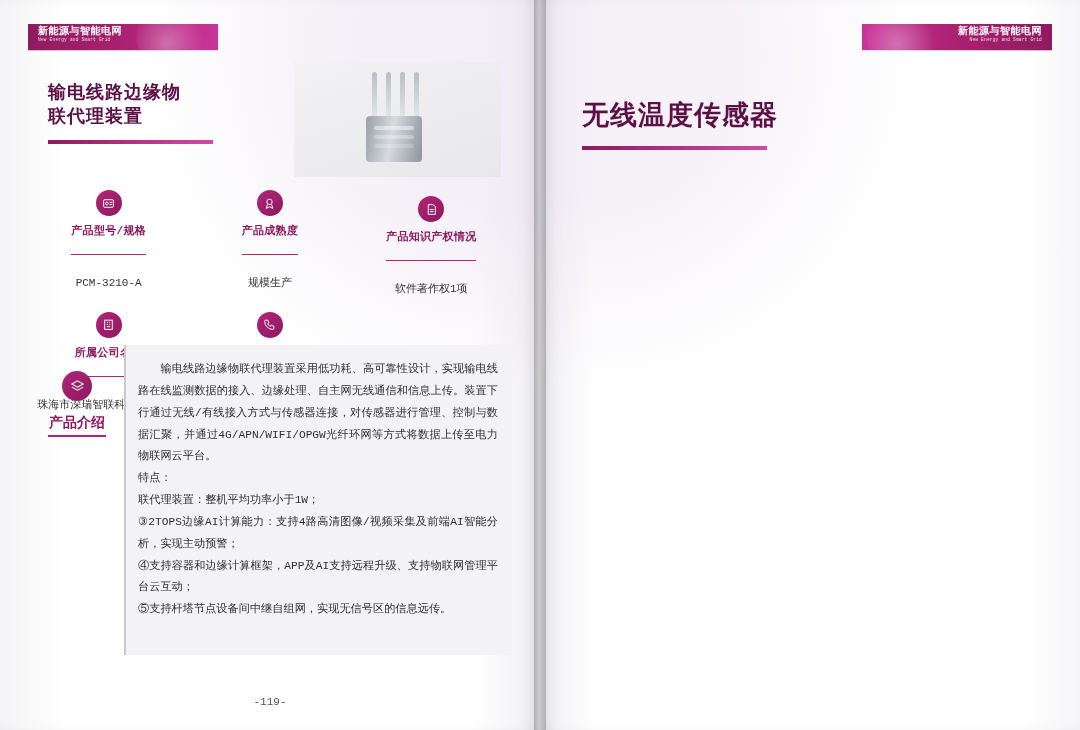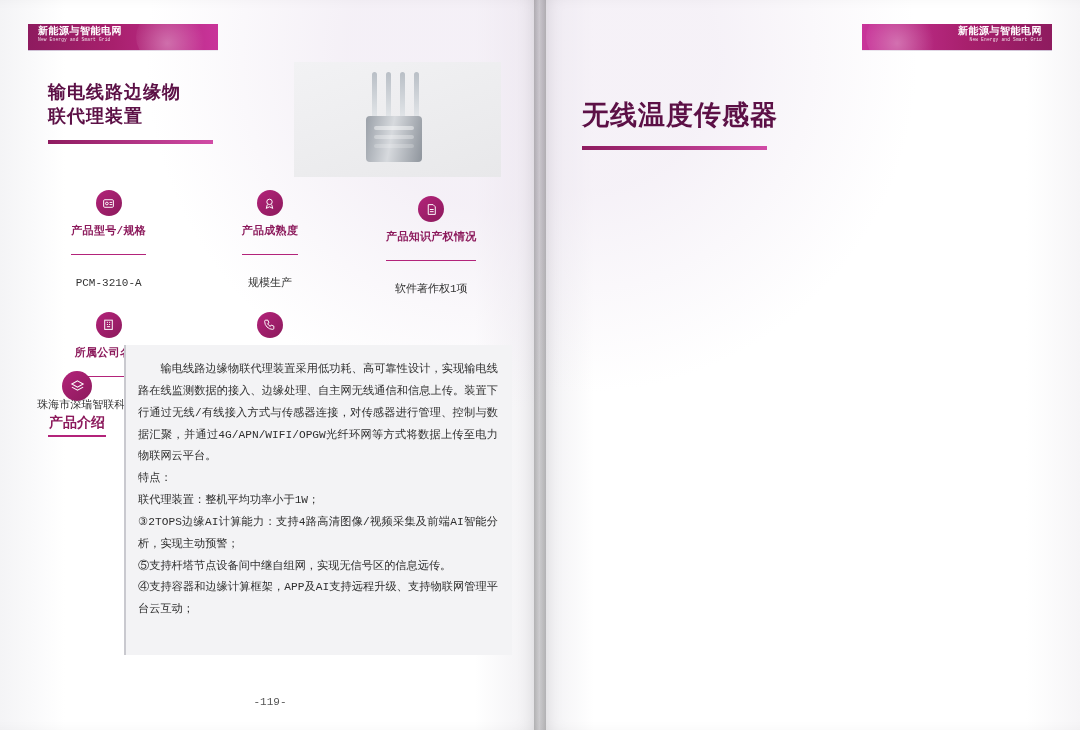--- a/index.html
+++ b/index.html
@@ -254,22 +254,22 @@
           </svg>
         </div>
         <div class="tg">产品介绍</div>
         <div class="tgline"></div>
       </div>
       <div class="intro-body">
         <p>输电线路边缘物联代理装置采用低功耗、高可靠性设计，实现输电线路在线监测数据的接入、边缘处理、自主网无线通信和信息上传。装置下行通过无线/有线接入方式与传感器连接，对传感器进行管理、控制与数据汇聚，并通过4G/APN/WIFI/OPGW光纤环网等方式将数据上传至电力物联网云平台。</p>
         <p class="noind">特点：</p>
         <p class="noind">联代理装置：整机平均功率小于1W；</p>
         <p class="noind">③2TOPS边缘AI计算能力：支持4路高清图像/视频采集及前端AI智能分析，实现主动预警；</p>
+        <p class="noind">④支持容器和边缘计算框架，APP及AI支持远程升级、支持物联网管理平台云互动；</p>
         <p class="noind">⑤支持杆塔节点设备间中继自组网，实现无信号区的信息远传。</p>
-        <p class="noind">④支持容器和边缘计算框架，APP及AI支持远程升级、支持物联网管理平台云互动；</p>
       </div>
     </div>
 
     <div class="pageno">-119-</div>
   </div>
 
   <div class="page right">
 
     <div class="runhead r">
       <div class="swirl"></div>

